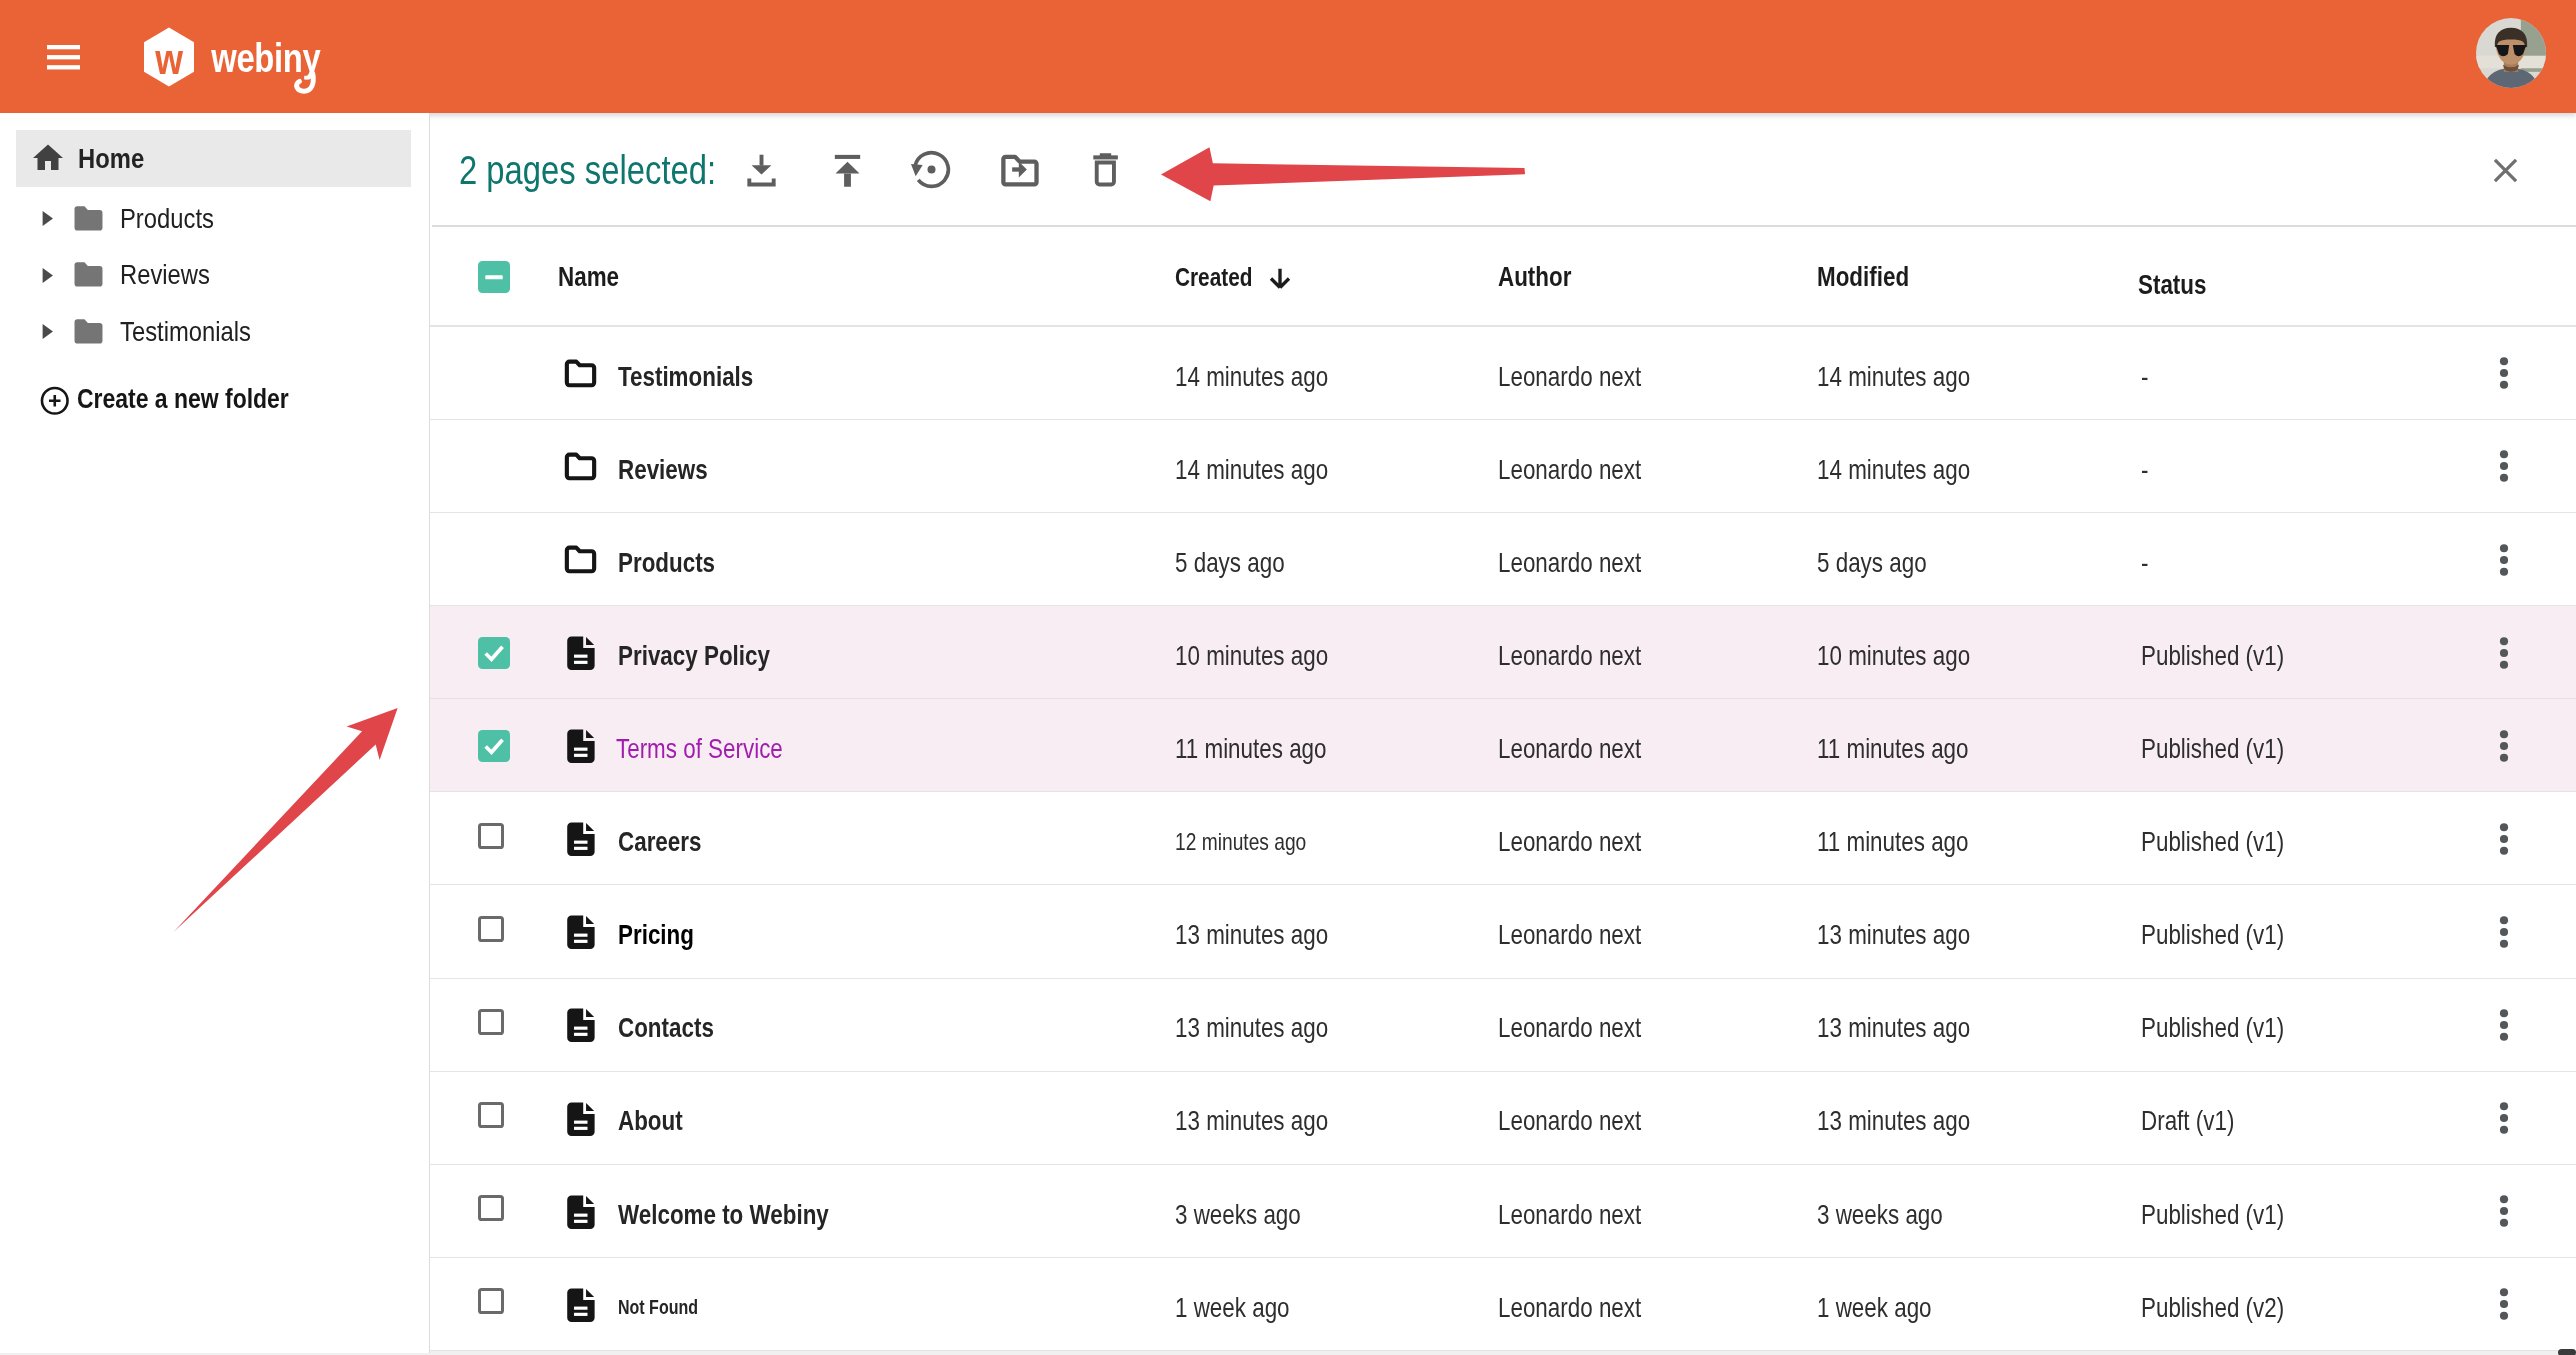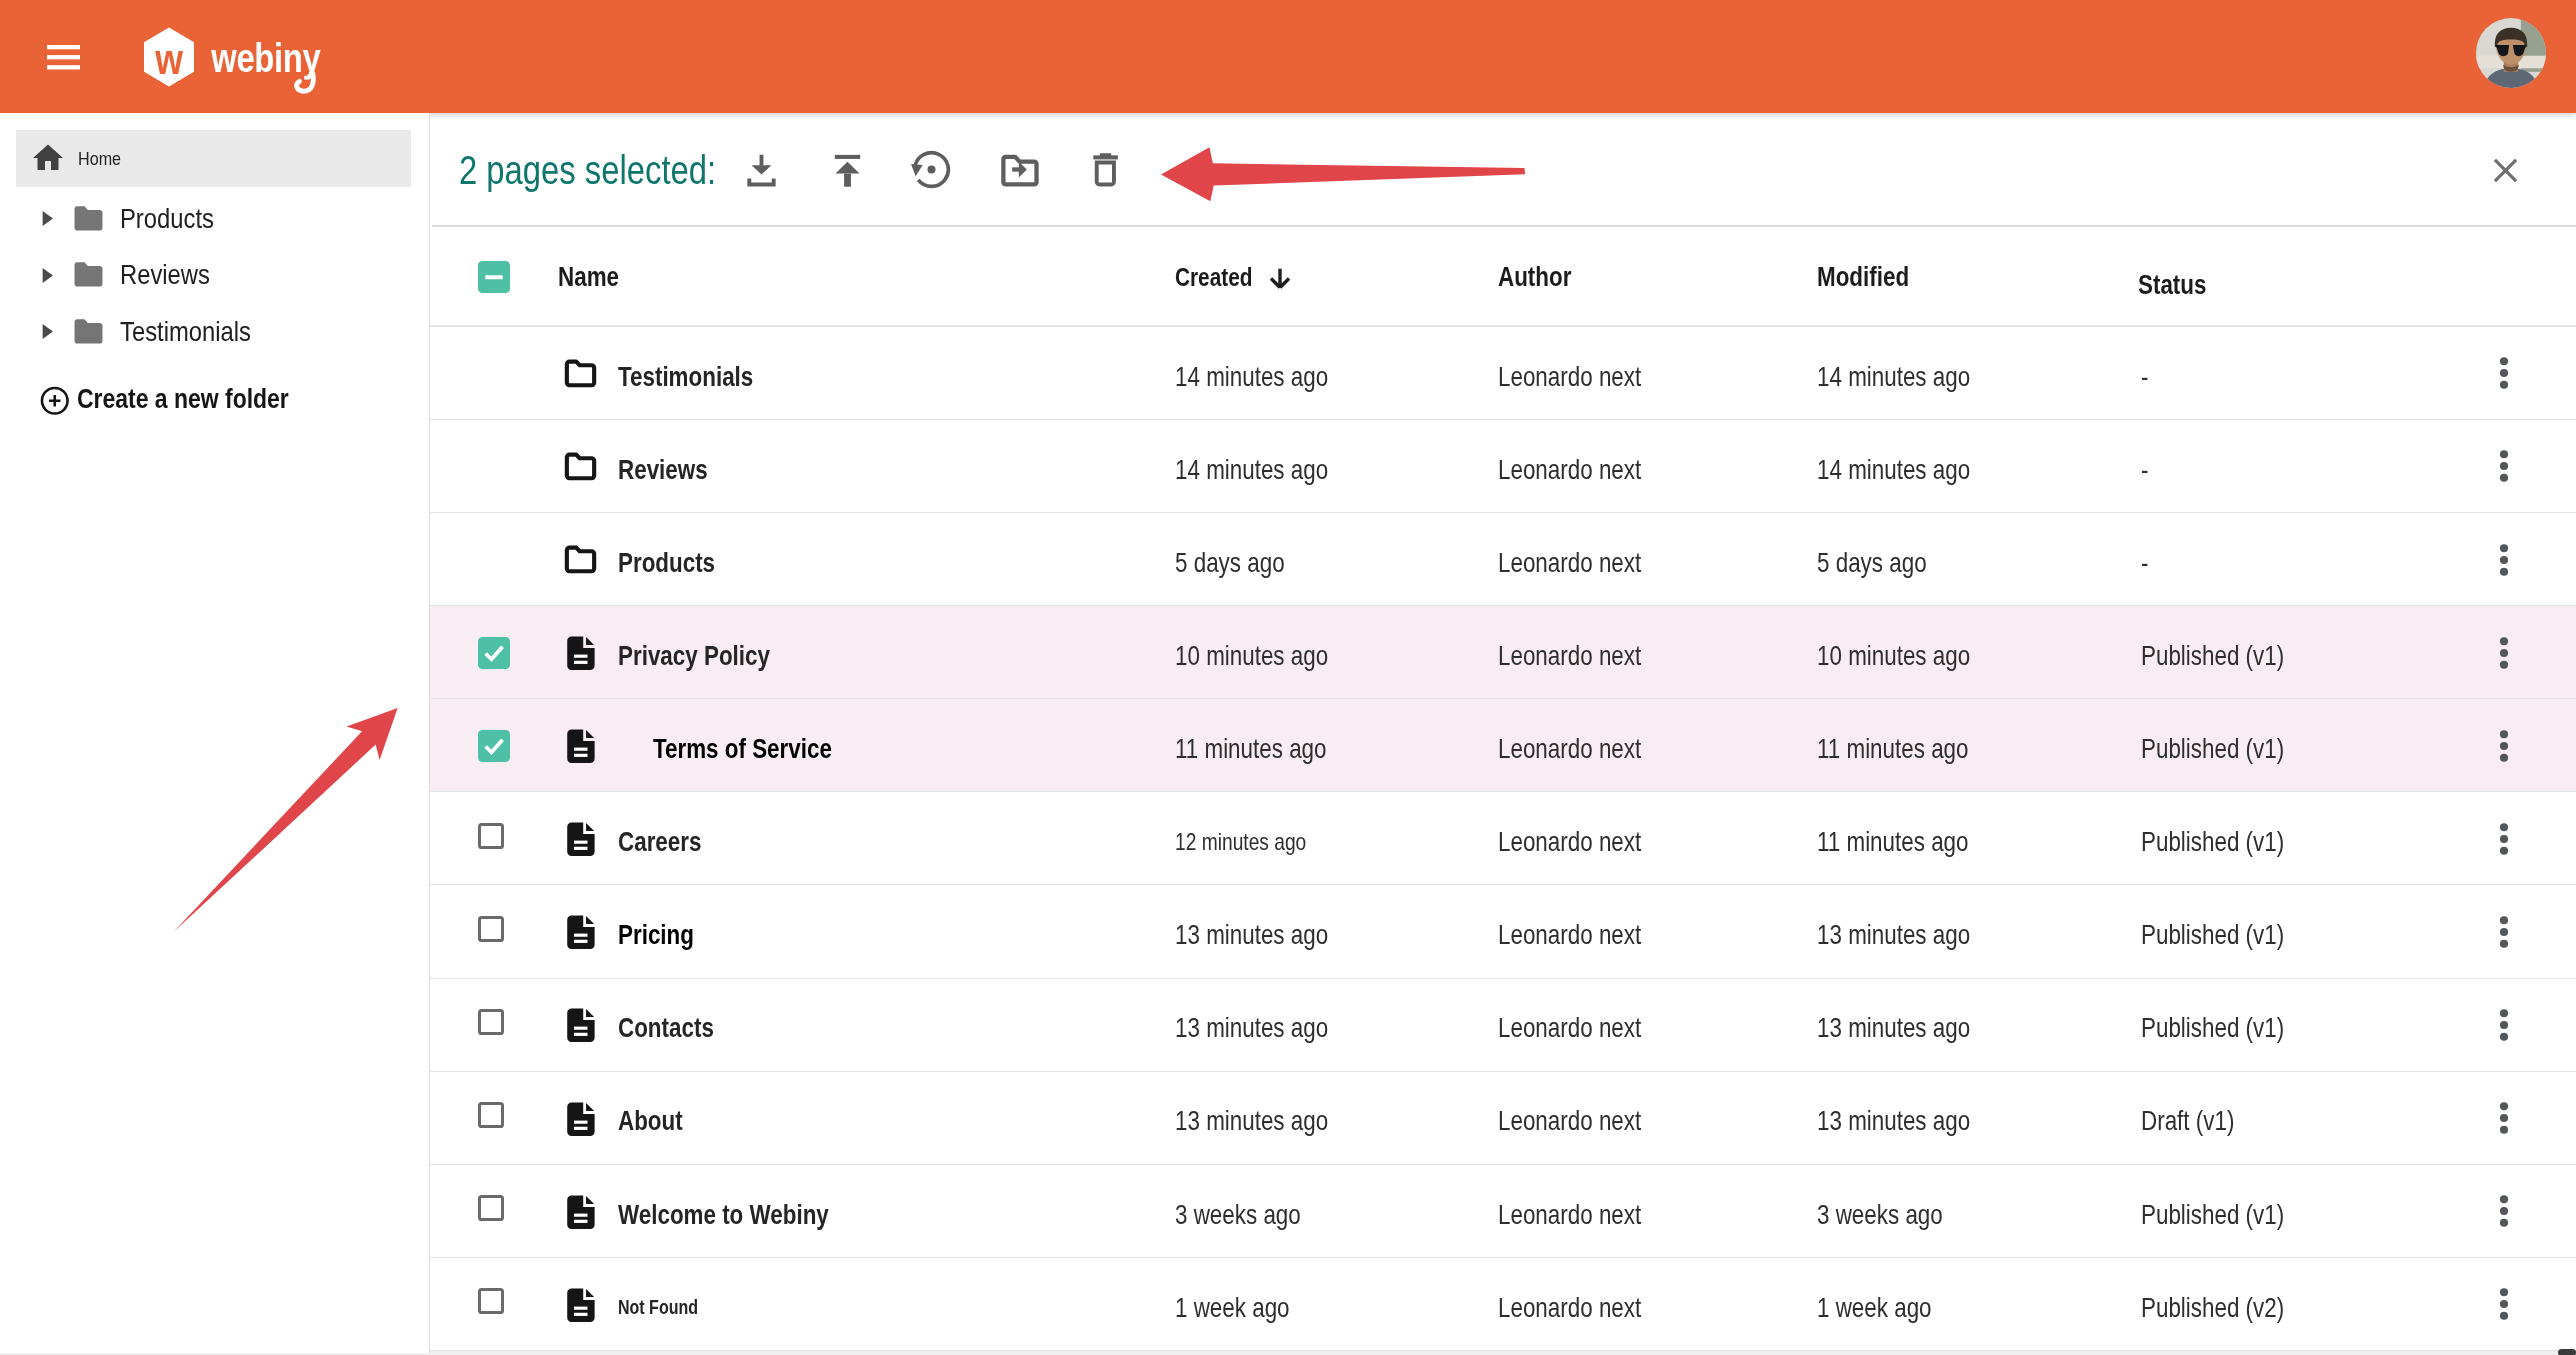--- a/index.html
+++ b/index.html
@@ -39,21 +39,21 @@
       <path d="M22,30 h15 l-1.5,10 q-5.5,5 -10,0 Z" fill="#15161A"></path>
       <path d="M41,30 h15 l-3.5,10 q-5,5 -9.5,0 Z" fill="#15161A"></path>
       <path d="M30,52 q9,6 18,0 l-2,6 q-7,4 -14,0 Z" fill="#6B4F3C"></path>
     </g>
   </svg>
 <div class="abs" style="left:0;top:113px;width:430px;height:1243px;background:#fff;border-right:1.8px solid #DCDCDC"></div>
 <div class="abs" style="left:16px;top:130px;width:395px;height:57px;background:#E9E9E9"></div>
 <svg style="position:absolute;left:29.5px;top:140px" width="36" height="36" viewBox="0 0 24 24">
     <path fill="#414141" d="M10,20 v-6 h4 v6 h5 v-8 h3 L12,3 L2,12 h3 v8 Z"></path>
   </svg>
-<div class="abs" style="left:78px;top:130px;height:57px;line-height:57px;font-size:19px;font-weight:normal;color:#232323"><span class="t85">Home</span></div>
+<div class="abs" style="left:78px;top:130px;height:57px;line-height:57px;font-size:28px;font-weight:bold;color:#232323"><span class="t85">Home</span></div>
 <svg style="position:absolute;left:42px;top:211px" width="11.6" height="15" viewBox="0 0 11 16">
     <polygon points="0,0 0,16 11,8" fill="#4A4A4A"></polygon>
   </svg>
 <svg style="position:absolute;left:69px;top:199px" width="39" height="39" viewBox="0 0 24 24">
     <path fill="#757575" d="M3.4,17.8 V6.1 c0,-0.9 0.7,-1.6 1.6,-1.6 h4.5 l2.1,2.2 h7.4 c0.9,0 1.6,0.7 1.6,1.6 v9.5 c0,0.9 -0.7,1.6 -1.6,1.6 H5 C4.1,19.4 3.4,18.7 3.4,17.8 Z"></path>
   </svg>
 <div class="abs" style="left:120px;top:199px;height:39px;line-height:39px;font-size:28px;color:#202020"><span class="t85">Products</span></div>
 <svg style="position:absolute;left:42px;top:268px" width="11.6" height="15" viewBox="0 0 11 16">
     <polygon points="0,0 0,16 11,8" fill="#4A4A4A"></polygon>
   </svg>
@@ -183,21 +183,21 @@
 <svg style="position:absolute;left:478px;top:730px" width="32" height="32" viewBox="0 0 36 36">
     <rect width="36" height="36" rx="5" fill="#4DC0A6"></rect>
     <polyline points="8.6,18.6 15.2,25 27.6,11" fill="none" stroke="#fff" stroke-width="4.2"></polyline>
   </svg>
 <svg style="position:absolute;left:562px;top:727px" width="38" height="38" viewBox="0 0 24 24">
     <path fill="#151515" d="M6,1.6 H13.4 V8.8 H20.6 V20 c0,1.5 -1.2,2.7 -2.7,2.7 H6 c-1.5,0 -2.7,-1.2 -2.7,-2.7 V4.3 C3.3,2.8 4.5,1.6 6,1.6 Z"></path>
     <path fill="#151515" d="M15.2,1.9 L20.3,7 H15.2 Z"></path>
     <rect x="7.6" y="13" width="8.5" height="2" fill="#fff"></rect>
     <rect x="7.6" y="16.9" width="8.5" height="2" fill="#fff"></rect>
   </svg>
-<div class="abs" style="left:653px;top:729px;height:39px;line-height:39px;font-size:28px;font-weight:bold;color:#000000"><span class="tx">Terms of Service</span></div>
+<div class="abs" style="left:616px;top:729px;height:39px;line-height:39px;font-size:28px;font-weight:normal;color:#a21caf"><span class="tx">Terms of Service</span></div>
 <div class="abs" style="left:1175px;top:729px;height:39px;line-height:39px;font-size:28px;color:#2E2E2E"><span class="tx">11 minutes ago</span></div>
 <div class="abs" style="left:1498px;top:729px;height:39px;line-height:39px;font-size:28px;color:#2E2E2E"><span class="tx">Leonardo next</span></div>
 <div class="abs" style="left:1817px;top:729px;height:39px;line-height:39px;font-size:28px;color:#2E2E2E"><span class="tx">11 minutes ago</span></div>
 <div class="abs" style="left:2141px;top:729px;height:39px;line-height:39px;font-size:28px;color:#2E2E2E"><span class="tx">Published (v1)</span></div>
 <svg style="position:absolute;left:2496px;top:730px" width="16" height="32" viewBox="0 0 18 36">
     <circle cx="9" cy="4.800000000000001" r="4.6" fill="#54575A"></circle>
     <circle cx="9" cy="18.0" r="4.6" fill="#54575A"></circle>
     <circle cx="9" cy="31.2" r="4.6" fill="#54575A"></circle>
   </svg>
 <div class="abs" style="left:430px;top:792px;width:2146px;height:93px;background:#fff;border-bottom:1.8px solid #E4E4E4"></div>

